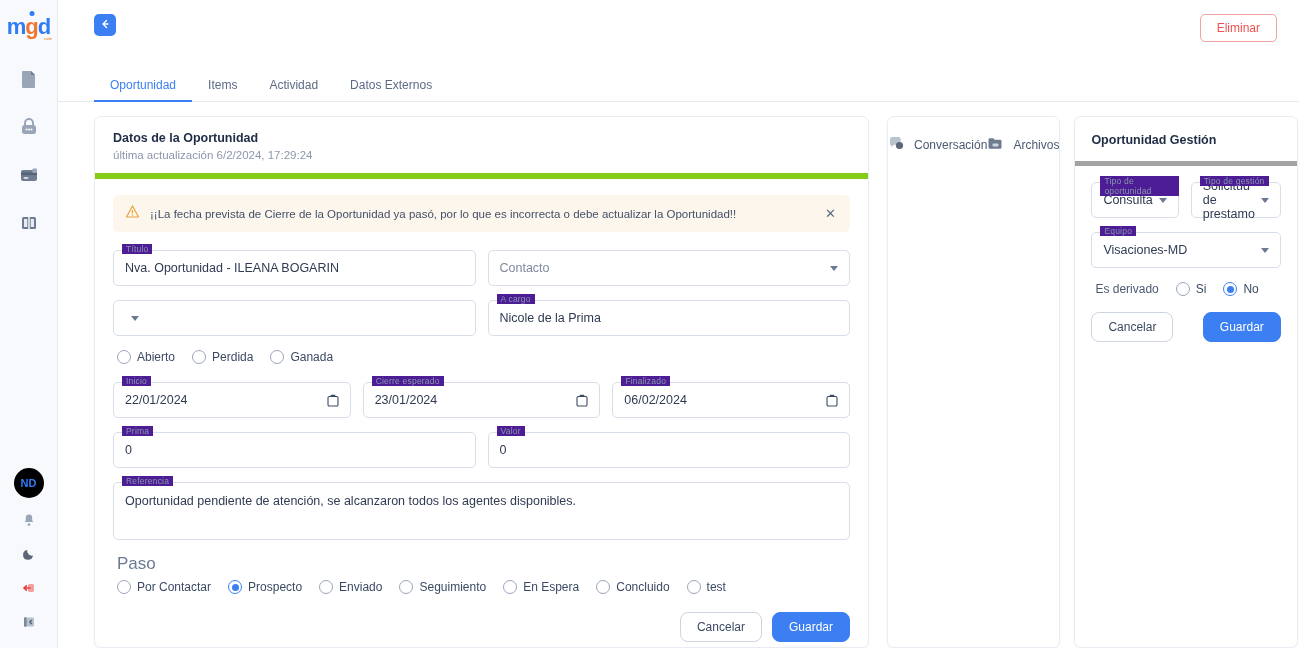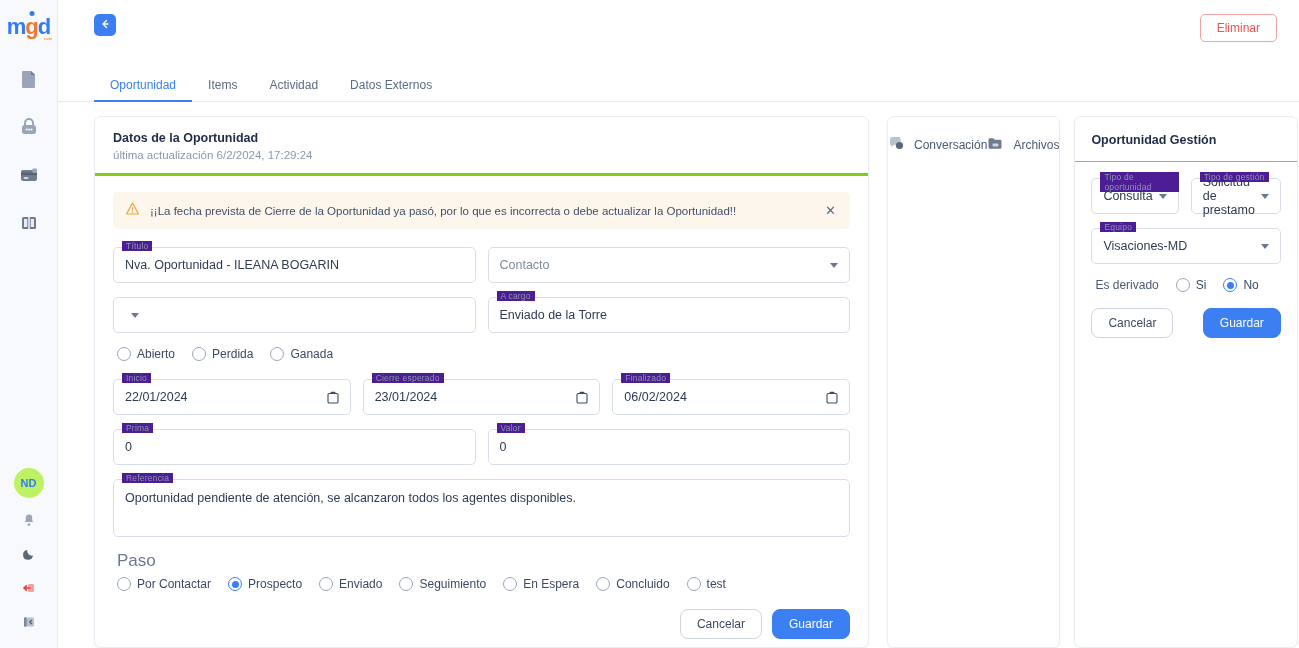--- a/index.html
+++ b/index.html
@@ -45,21 +45,21 @@
   .nav-icon {
     width: 26px; height: 26px;
     display: flex; align-items: center; justify-content: center;
     cursor: pointer;
   }
   .nav-icon svg { display: block; }
   .sidebar-spacer { flex: 1 1 auto; }
   .nav-bottom { display: flex; flex-direction: column; align-items: center; gap: 14px; margin-bottom: 14px; }
   .avatar {
     width: 30px; height: 30px; border-radius: 50%;
-    background: #bef264; color: #2f7cf6;
+    background: #000000; color: #2f7cf6;
     font-size: 11px; font-weight: bold;
     display: flex; align-items: center; justify-content: center;
     cursor: pointer;
   }
   .mini-icon { width: 20px; height: 20px; display: flex; align-items: center; justify-content: center; cursor: pointer; }
 
   
   .main {
     flex: 1 1 auto; height: 648px;
     display: flex; flex-direction: column;
@@ -104,21 +104,21 @@
   }
 
   
   .card {
     background: #fff;
     border: 1px solid #e9edf3;
     border-radius: 7px;
     box-shadow: 0 1px 2px rgba(24,40,70,.05);
   }
   .card-left { flex: 0 0 775px; width: 775px; }
-  .card-head { padding: 14px 18px 12px 18px; border-bottom: 3px solid #84cc16; }
+  .card-head { padding: 14px 18px 12px 18px; border-bottom: 6px solid #84cc16; }
   .card-title { font-size: 12.5px; font-weight: bold; color: #1f2c45; margin: 0 0 4px 0; }
   .card-sub { font-size: 11.5px; color: #8b97ab; }
   .card-body { padding: 16px 18px 22px 18px; }
 
   
   .alert {
     background: #fdf6ec; border-radius: 5px;
     display: flex; align-items: center; gap: 10px;
     padding: 9px 12px; margin-bottom: 18px;
   }
@@ -176,21 +176,21 @@
   .btn-outline { background: #fff; border-color: #cdd5e1; color: #3b4a63; }
   .btn-primary { background: #3b7ff3; border-color: #3b7ff3; color: #fff; }
 
   
   .col-right { flex: 0 0 386px; width: 386px; display: flex; gap: 14px; }
   .panel-tabs { display: flex; align-items: center; height: 55px; }
   .panel-tab {
     flex: 1 1 0; display: flex; align-items: center; justify-content: center;
     gap: 9px; font-size: 12px; color: #4b5a73; cursor: pointer;
   }
-  .gest-head { padding: 13px 16px; border-bottom: 1px solid #a3a3a3; }
+  .gest-head { padding: 13px 16px; border-bottom: 5px solid #a3a3a3; }
   .gest-title { font-size: 12.5px; font-weight: bold; color: #1f2c45; }
   .gest-body { padding: 16px 16px 14px 16px; }
   .gest-foot { display: flex; align-items: center; justify-content: space-between; margin-top: 16px; }
 </style>
 </head>
 <body>
 
 <div class="app">
 
   <aside class="sidebar">
@@ -344,21 +344,21 @@
 
           <div class="row">
             <div class="field w2">
               <div class="fieldbox">
                 <span class="caret"></span>
               </div>
             </div>
             <div class="field w2">
               <span class="flabel">A cargo</span>
               <div class="fieldbox">
-                <span class="val">Enviado de la Torre</span>
+                <span class="val">Nicole de la Prima</span>
               </div>
             </div>
           </div>
 
           <div class="radio-row">
             <label class="radio-item">
               <span class="radio"></span>
               <span class="radio-label">Abierto</span>
             </label>
             <label class="radio-item">

